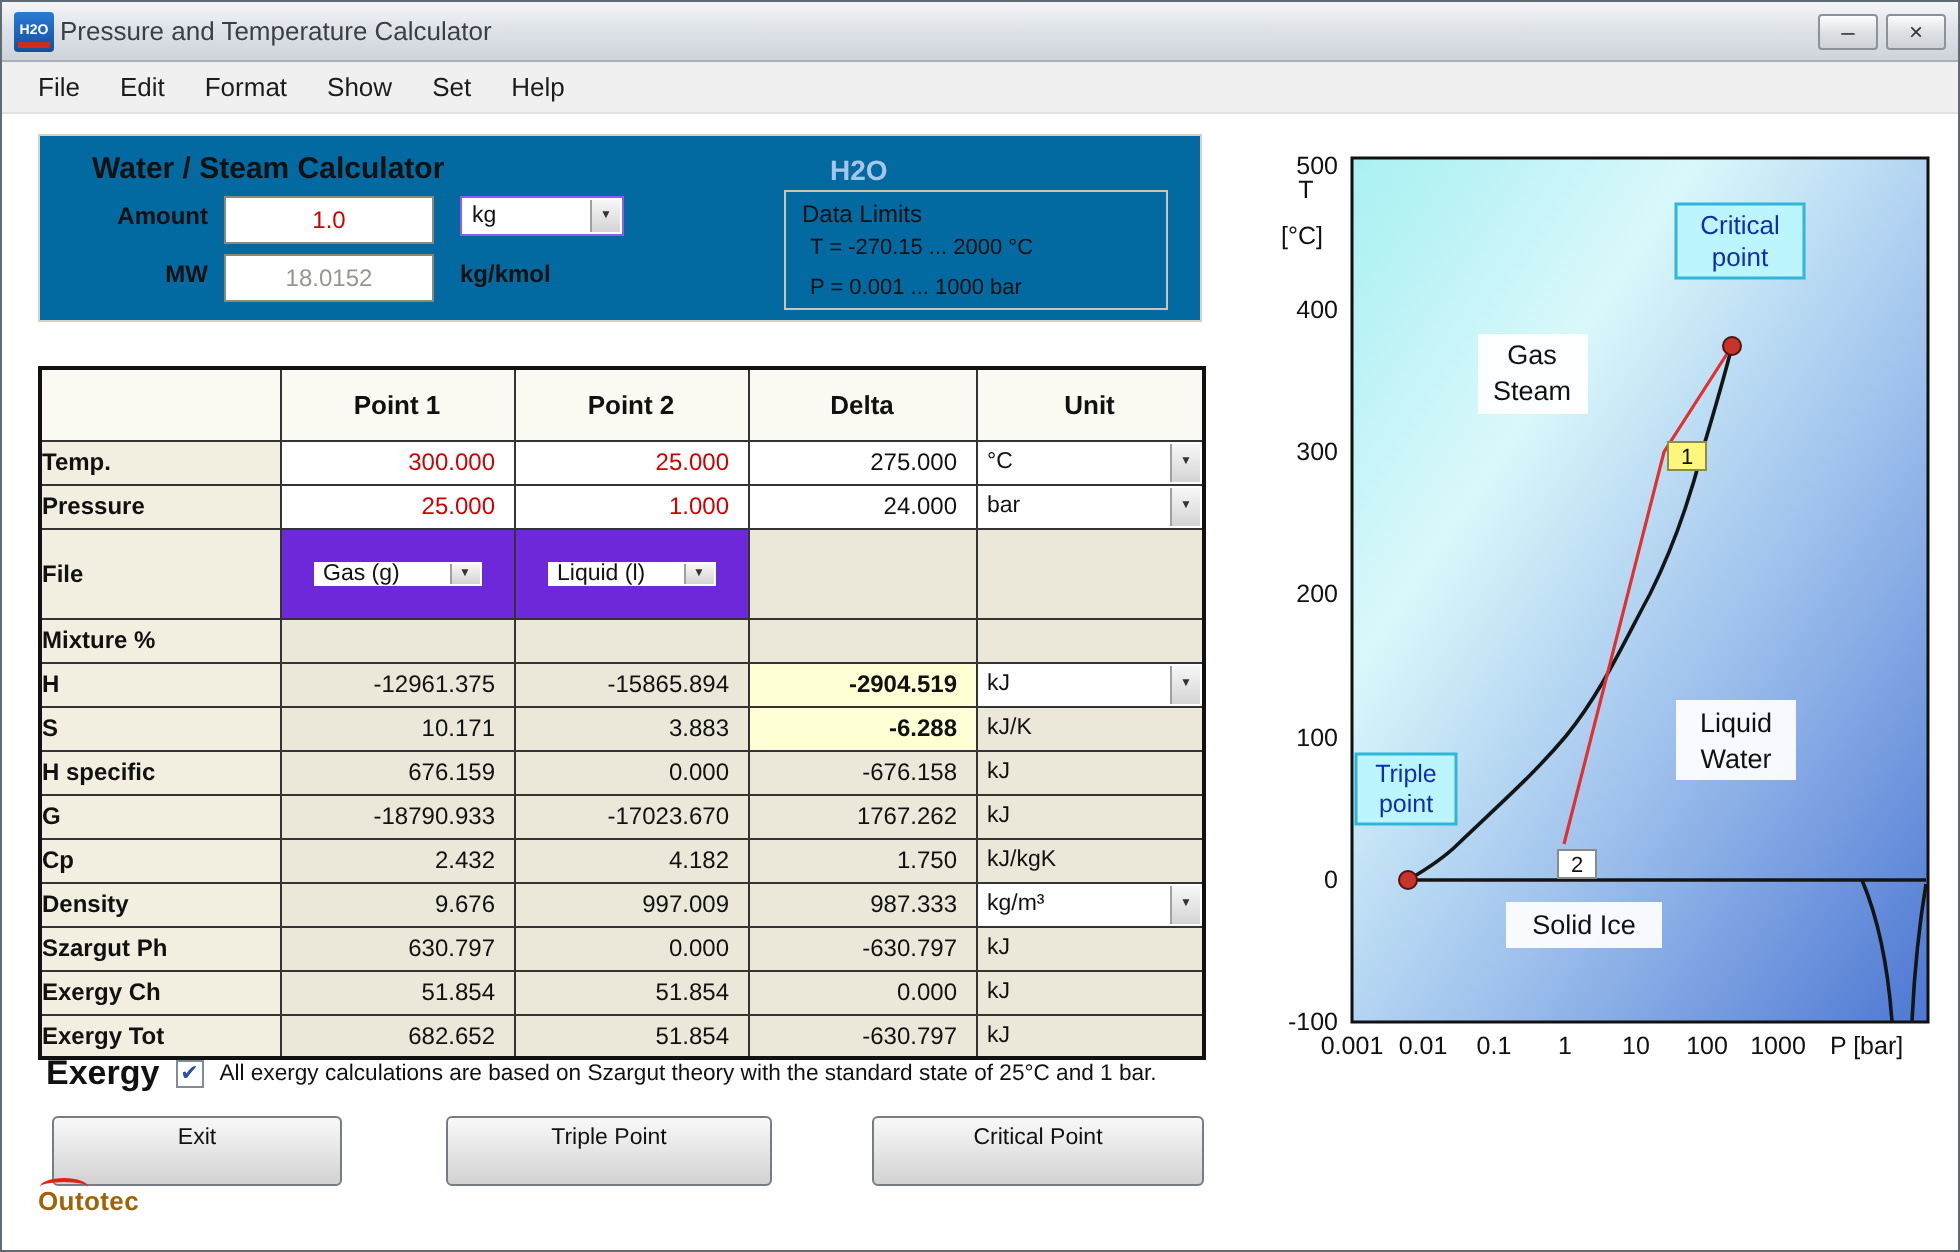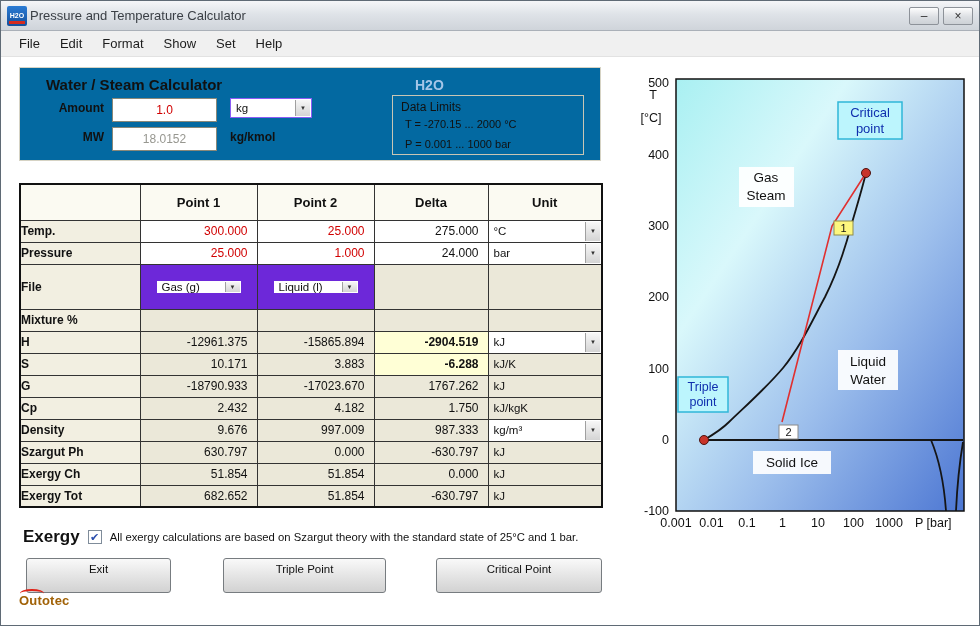--- a/index.html
+++ b/index.html
@@ -201,20 +201,27 @@
         </td>
       </tr>
       <tr>
         <td class="lbl">S</td>
         <td class="num bg-beige">10.171</td>
         <td class="num bg-beige">3.883</td>
         <td class="num bg-yellow">-6.288</td>
         <td class="unit-plain">kJ/K</td>
       </tr>
       <tr>
+        <td class="lbl">H specific</td>
+        <td class="num bg-beige">676.159</td>
+        <td class="num bg-beige">0.000</td>
+        <td class="num bg-beige">-676.158</td>
+        <td class="unit-plain">kJ</td>
+      </tr>
+      <tr>
         <td class="lbl">G</td>
         <td class="num bg-beige">-18790.933</td>
         <td class="num bg-beige">-17023.670</td>
         <td class="num bg-beige">1767.262</td>
         <td class="unit-plain">kJ</td>
       </tr>
       <tr>
         <td class="lbl">Cp</td>
         <td class="num bg-beige">2.432</td>
         <td class="num bg-beige">4.182</td>

